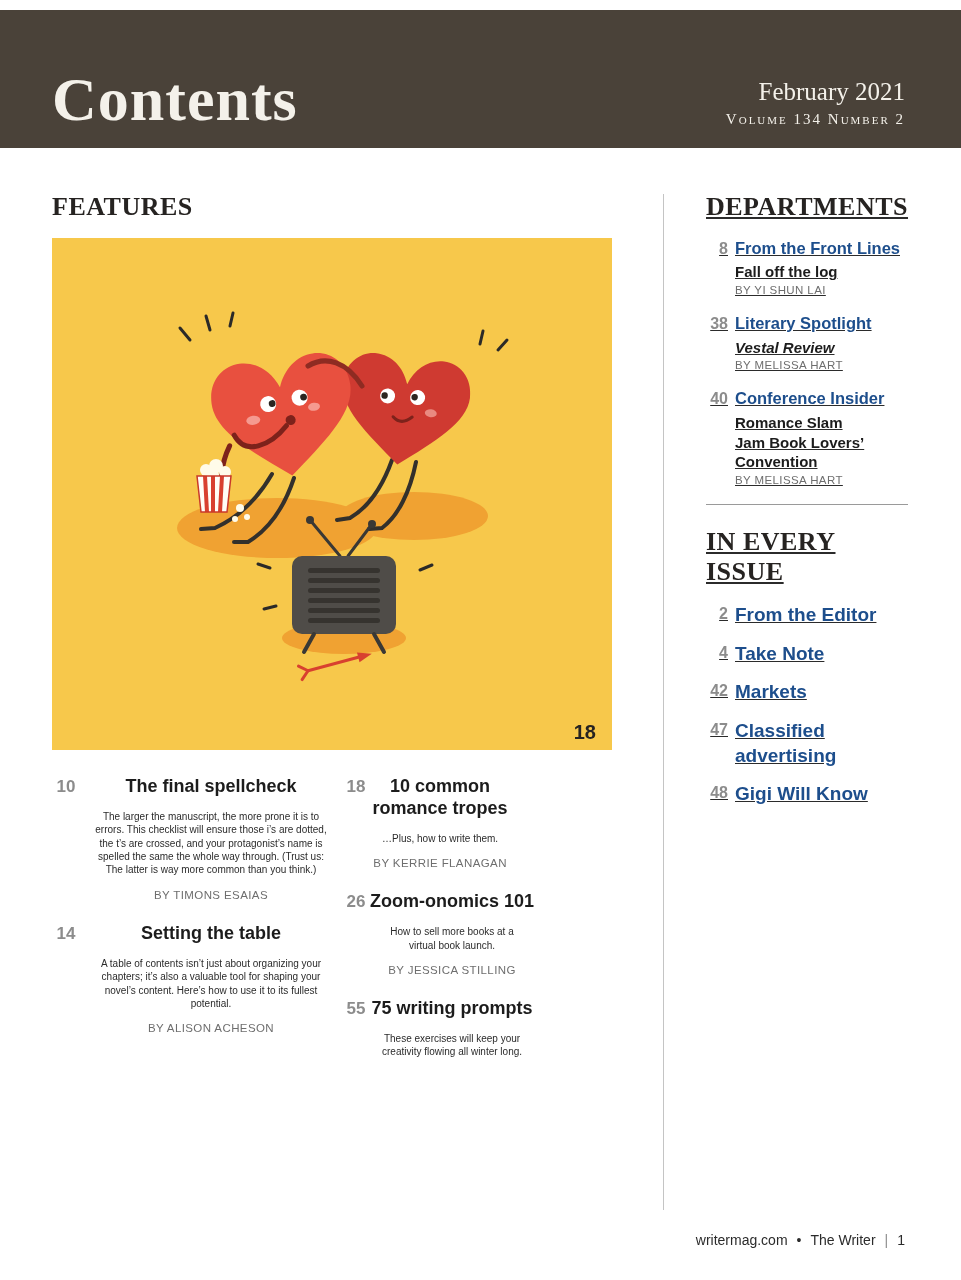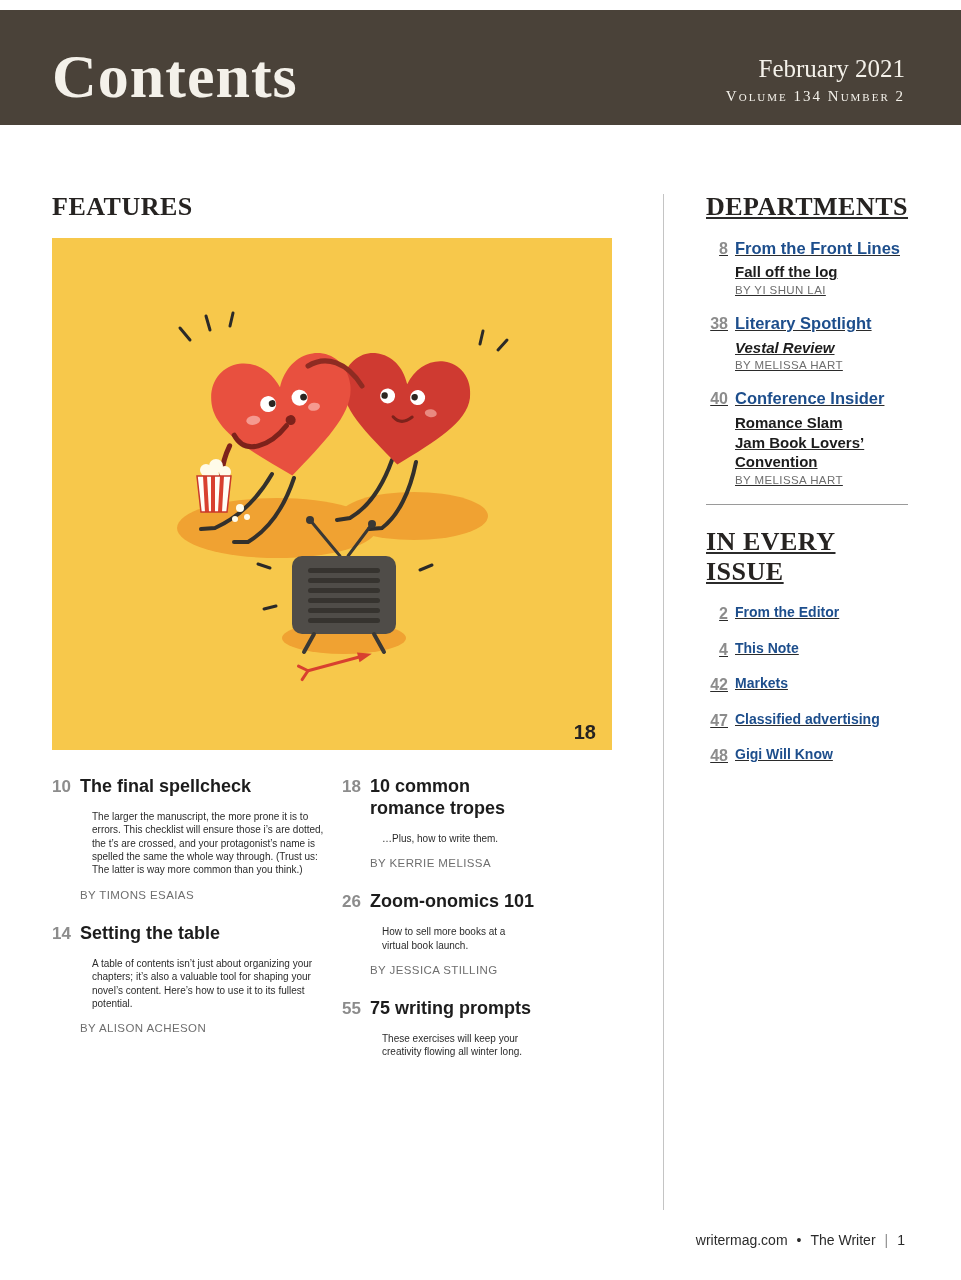--- a/index.html
+++ b/index.html
@@ -8,21 +8,21 @@
     background: #ffffff;
     font-family: "Liberation Sans", sans-serif;
     color: #2b2b2b;
     position: relative;
     overflow: hidden;
   }
 
   
   .masthead {
     position: absolute; top: 10px; left: 0;
-    width: 100%; height: 115px;
+    width: 100%; height: 138px;
     background: #4a4239;
     box-sizing: border-box;
     display: flex; justify-content: space-between; align-items: flex-end;
     padding: 0 56px 18px 52px;
     color: #f4f1ea;
     font-family: "Liberation Serif", serif;
   }
   .masthead h1 { font-size: 62px; font-weight: 700; letter-spacing: 1px; line-height: 1; margin: 0; }
   .issue-info { text-align: right; padding-bottom: 2px; }
   .issue-date { font-size: 25px; margin-bottom: 5px; }
@@ -36,21 +36,21 @@
   }
 
   
   .features-section { position: absolute; left: 52px; top: 192px; width: 560px; }
   .illustration { position: relative; width: 560px; height: 512px; margin: 0; }
   .illus-page { position: absolute; right: 16px; bottom: 6px; font-size: 20px; font-weight: 700; color: #262321; }
 
   .feature-cols { display: flex; margin-top: 26px; }
   .feature-col.col-a { width: 290px; }
   .feature-col.col-b { width: 270px; }
-  .feature { display: flex; margin-bottom: 22px; }
+  .feature { display: flex; margin-bottom: 22px; text-align: center; }
   .feature .num { flex: 0 0 28px; width: 28px; font-size: 17px; font-weight: 700; color: #8c8c8c; line-height: 1.35; }
   .feature h3 { font-size: 18px; font-weight: 700; color: #1c1c1c; margin: 0 0 5px; line-height: 1.22; white-space: pre-line; }
   .feature p { font-size: 10px; line-height: 1.34; margin: 12px; max-width: 244px; white-space: pre-line; }
   .feature .byline { font-size: 11.5px; color: #6e6e6e; letter-spacing: .4px; margin-top: 5px; }
 
   
   .divider-v { position: absolute; left: 663px; top: 194px; width: 1px; height: 1016px; background: #c4c4c4; }
 
   
   .right-col { position: absolute; left: 706px; top: 192px; width: 202px; text-decoration: underline; }
@@ -59,21 +59,21 @@
     flex: 0 0 22px; width: 22px; text-align: right; margin-right: 7px;
     font-weight: 700; color: #8c8c8c; font-size: 16px; line-height: 1.35;
   }
   .dept h3 { font-size: 16.5px; font-weight: 700; color: #1d4e8c; margin: 0 0 3px; line-height: 1.3; }
   .dept .subtitle { font-size: 15px; font-weight: 700; color: #1c1c1c; line-height: 1.32; white-space: pre-line; margin: 0 0 2px; }
   .dept .subtitle.italic { font-style: italic; }
   .dept p { font-size: 15px; line-height: 1.32; margin: 0 0 3px; white-space: pre-line; }
   .dept .byline { font-size: 11.5px; color: #6e6e6e; letter-spacing: .4px; margin-top: 2px; }
   .right-col hr { border: none; border-top: 1px solid #9a9a9a; margin: 18px 0 22px; }
   .iei-item { display: flex; margin-bottom: 14px; }
-  .iei-item .title { font-size: 14px; font-weight: 700; color: #1d4e8c; line-height: 1.3; }
+  .iei-item .title { font-size: 19px; font-weight: 700; color: #1d4e8c; line-height: 1.3; }
 
   
   .page-footer {
     position: absolute; right: 56px; top: 1232px;
     font-size: 14px; color: #2b2b2b;
     display: flex; gap: 9px;
   }
   .page-footer .sep-bar { color: #8c8c8c; }
 </style>
 </head>
@@ -202,21 +202,21 @@
 
       </div>
       <div class="feature-col col-b">
 
         <article class="feature">
           <span class="num">18</span>
           <div class="feature-body">
             <h3>10 common
 romance tropes</h3>
             <p>…Plus, how to write them.</p>
-            <div class="byline">BY KERRIE MELISSA</div>
+            <div class="byline">BY KERRIE FLANAGAN</div>
           </div>
         </article>
 
         <article class="feature">
           <span class="num">26</span>
           <div class="feature-body">
             <h3>Zoom-onomics 101</h3>
             <p>How to sell more books at a
 virtual book launch.</p>
             <div class="byline">BY JESSICA STILLING</div>
@@ -273,21 +273,21 @@
     <hr>
 
     <h2 class="section-heading">IN EVERY ISSUE</h2>
 
     <div class="iei-item">
       <span class="num">2</span>
       <span class="title">From the Editor</span>
     </div>
     <div class="iei-item">
       <span class="num">4</span>
-      <span class="title">This Note</span>
+      <span class="title">Take Note</span>
     </div>
     <div class="iei-item">
       <span class="num">42</span>
       <span class="title">Markets</span>
     </div>
     <div class="iei-item">
       <span class="num">47</span>
       <span class="title">Classified advertising</span>
     </div>
     <div class="iei-item">

